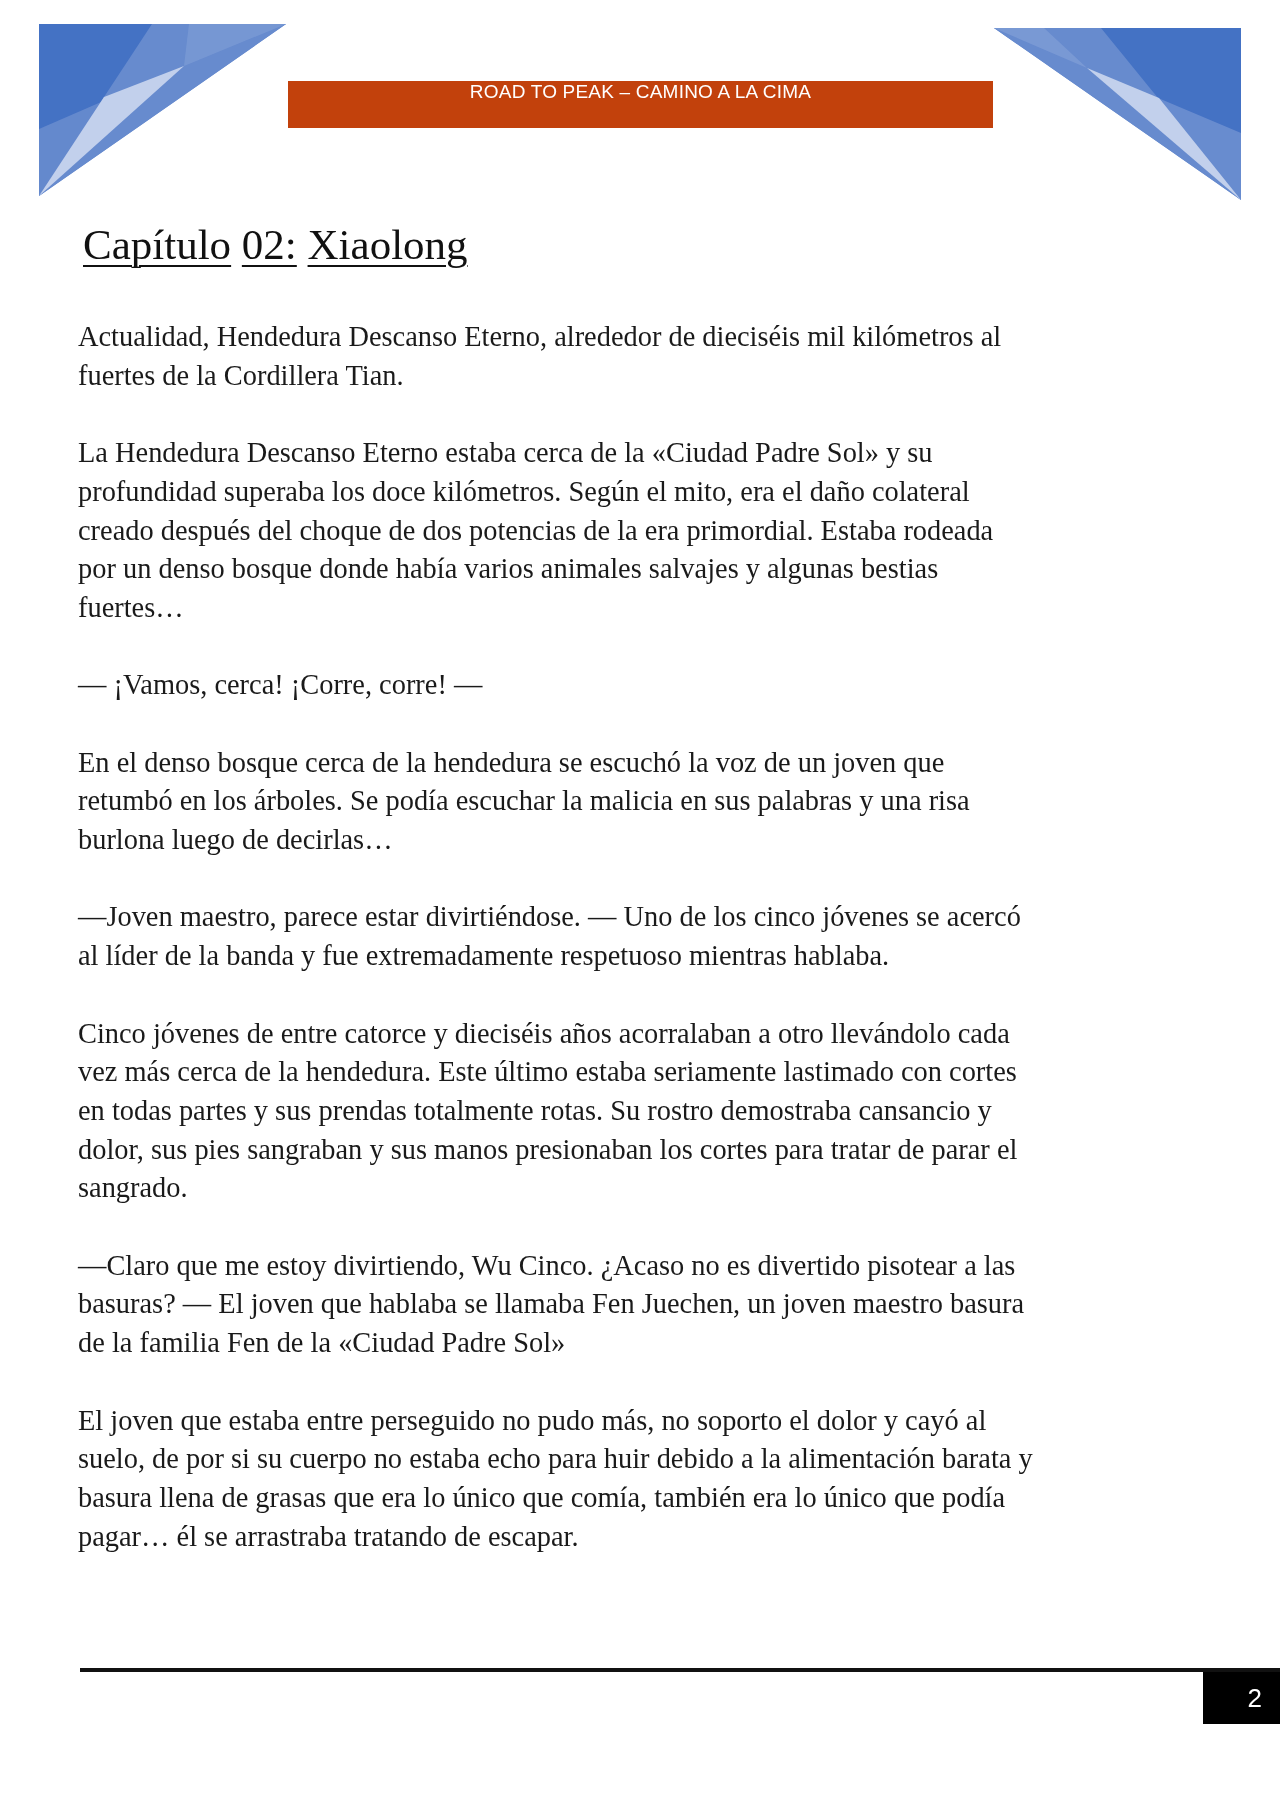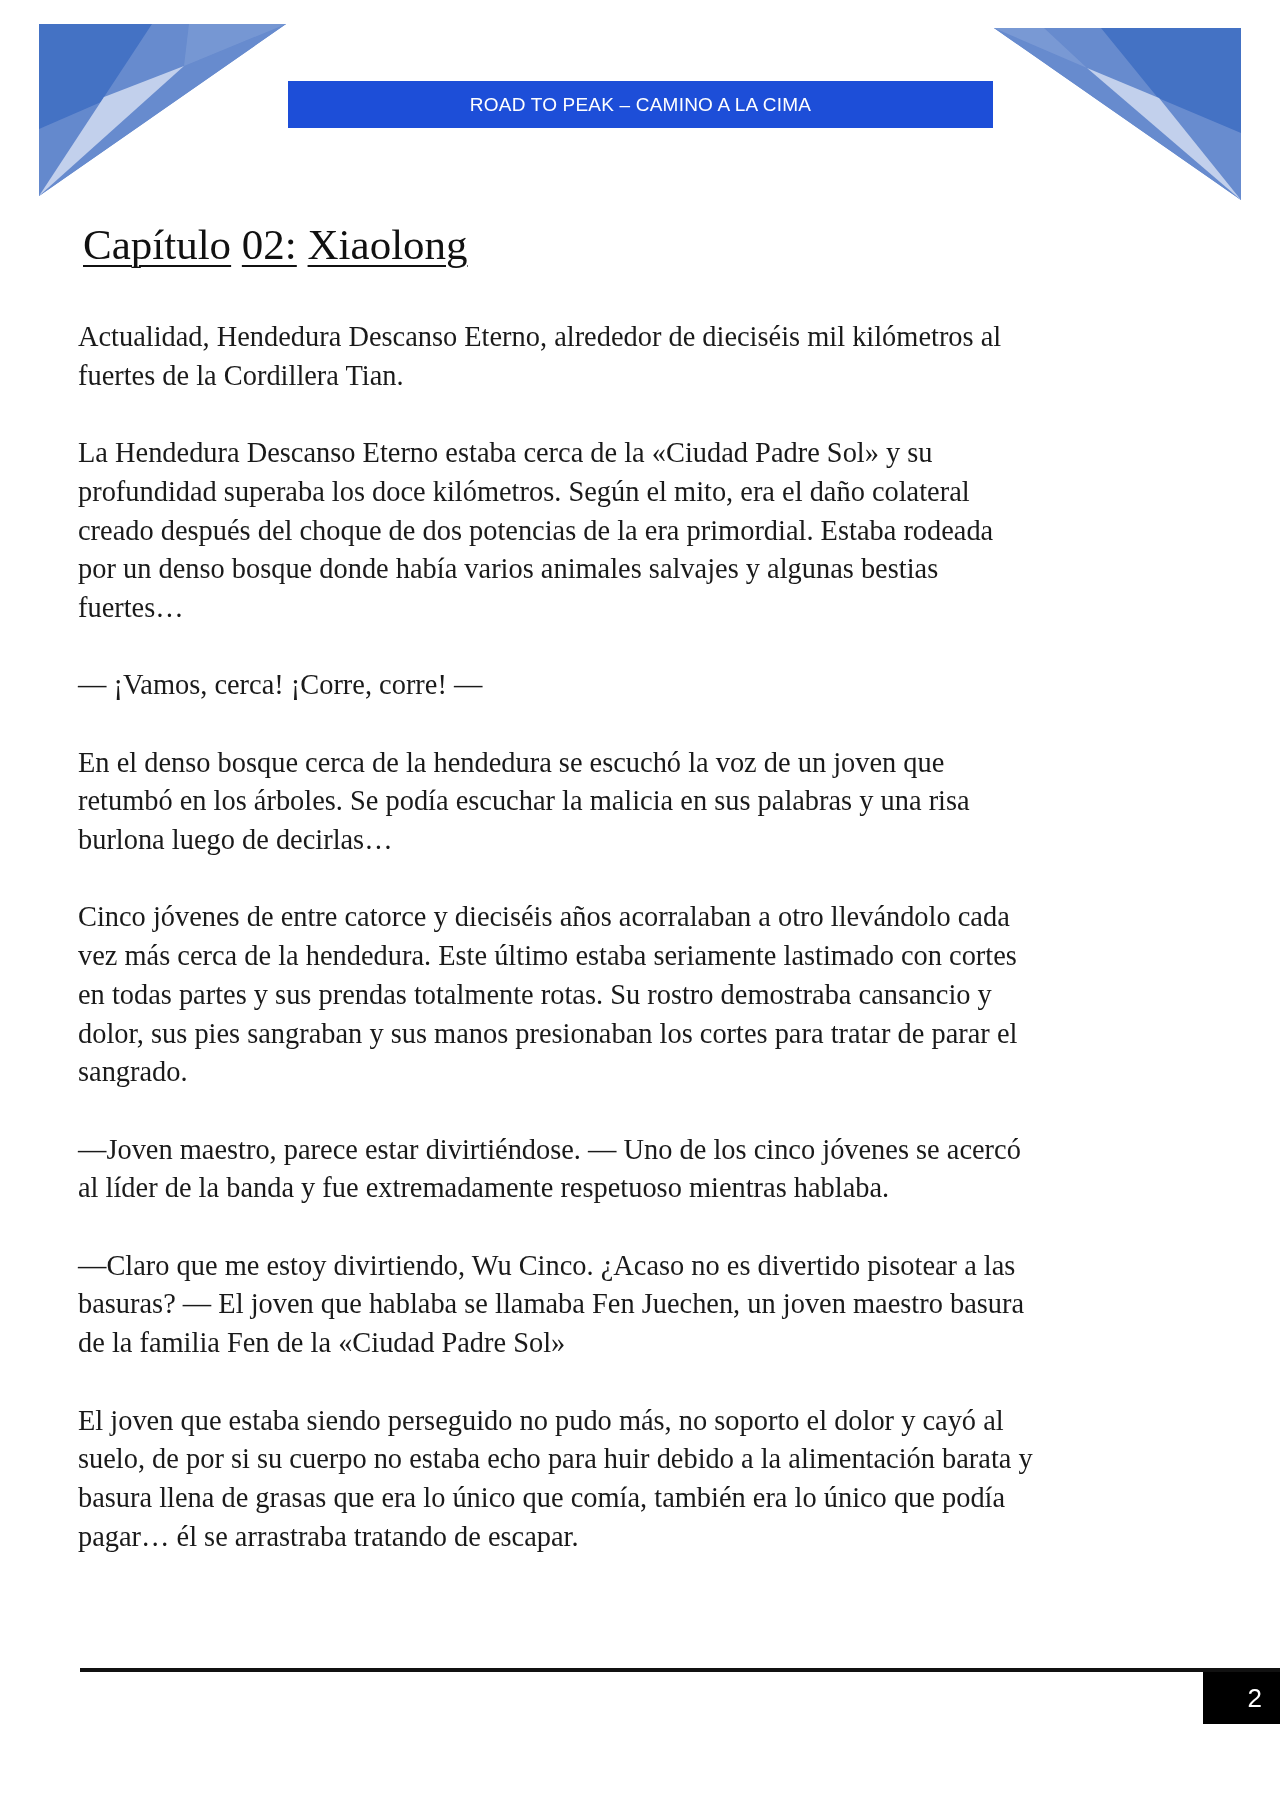--- a/index.html
+++ b/index.html
@@ -29,27 +29,27 @@
       top: 28px;
       width: 247px;
       height: 172px;
     }
     .header-banner {
       position: absolute;
       left: 288px;
       top: 81px;
       width: 705px;
       height: 47px;
-      background: #1d4ed8;
+      background: #c2410c;
       color: #ffffff;
       font-family: "Liberation Sans", "DejaVu Sans", sans-serif;
       font-size: 19px;
       letter-spacing: 0.2px;
       display: flex;
-      align-items: center;
+      align-items: flex-start;
       justify-content: center;
     }
     .chapter-title {
       position: absolute;
       left: 78px;
       top: 212px;
       margin: 5px;
       font-weight: normal;
       font-size: 43px;
       line-height: 56px;
@@ -131,31 +131,31 @@
 fuertes de la Cordillera Tian.</p>
   <p>La Hendedura Descanso Eterno estaba cerca de la «Ciudad Padre Sol» y su
 profundidad superaba los doce kilómetros. Según el mito, era el daño colateral
 creado después del choque de dos potencias de la era primordial. Estaba rodeada
 por un denso bosque donde había varios animales salvajes y algunas bestias
 fuertes…</p>
   <p>— ¡Vamos, cerca! ¡Corre, corre! —</p>
   <p>En el denso bosque cerca de la hendedura se escuchó la voz de un joven que
 retumbó en los árboles. Se podía escuchar la malicia en sus palabras y una risa
 burlona luego de decirlas…</p>
+  <p>—Joven maestro, parece estar divirtiéndose. — Uno de los cinco jóvenes se acercó
+al líder de la banda y fue extremadamente respetuoso mientras hablaba.</p>
   <p>Cinco jóvenes de entre catorce y dieciséis años acorralaban a otro llevándolo cada
 vez más cerca de la hendedura. Este último estaba seriamente lastimado con cortes
 en todas partes y sus prendas totalmente rotas. Su rostro demostraba cansancio y
 dolor, sus pies sangraban y sus manos presionaban los cortes para tratar de parar el
 sangrado.</p>
-  <p>—Joven maestro, parece estar divirtiéndose. — Uno de los cinco jóvenes se acercó
-al líder de la banda y fue extremadamente respetuoso mientras hablaba.</p>
   <p>—Claro que me estoy divirtiendo, Wu Cinco. ¿Acaso no es divertido pisotear a las
 basuras? — El joven que hablaba se llamaba Fen Juechen, un joven maestro basura
 de la familia Fen de la «Ciudad Padre Sol»</p>
-  <p>El joven que estaba siendo perseguido no pudo más, no soporto el dolor y cayó al
+  <p>El joven que estaba entre perseguido no pudo más, no soporto el dolor y cayó al
 suelo, de por si su cuerpo no estaba echo para huir debido a la alimentación barata y
 basura llena de grasas que era lo único que comía, también era lo único que podía
 pagar… él se arrastraba tratando de escapar.</p>
 </div>
 
 <div class="footer-line"></div>
 <div class="page-number">
   <span>2</span>
 </div>
 

